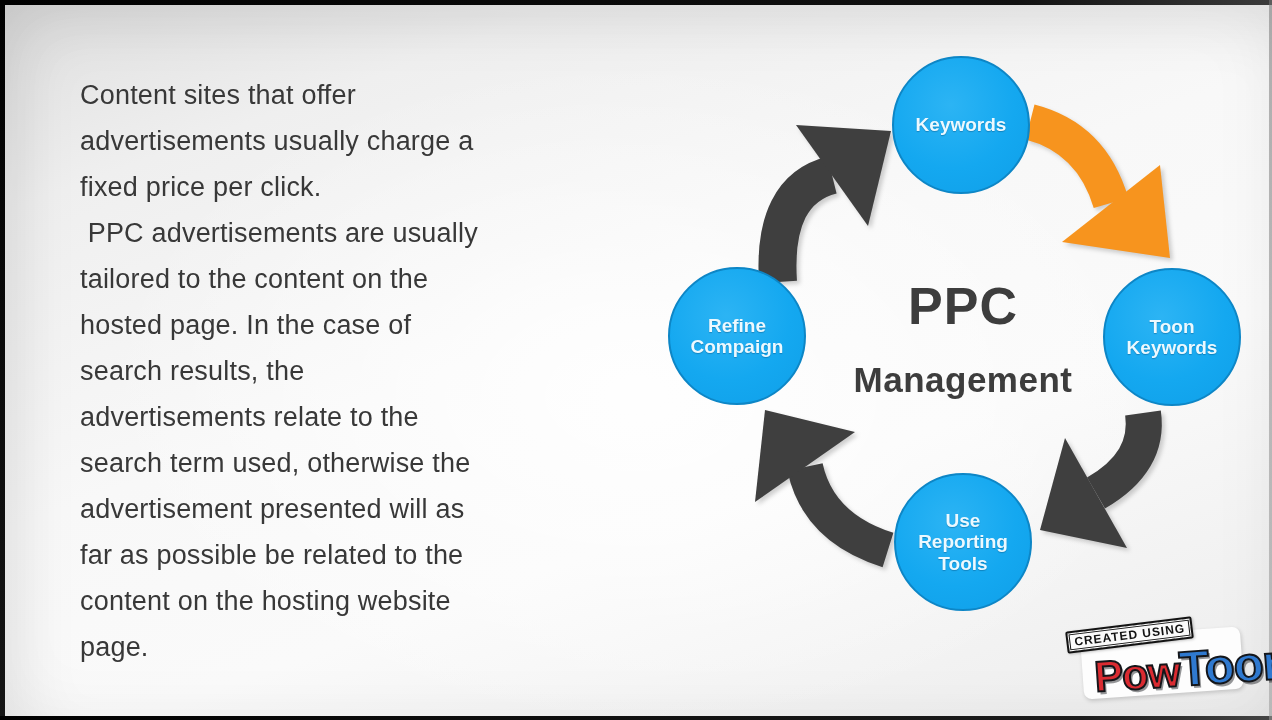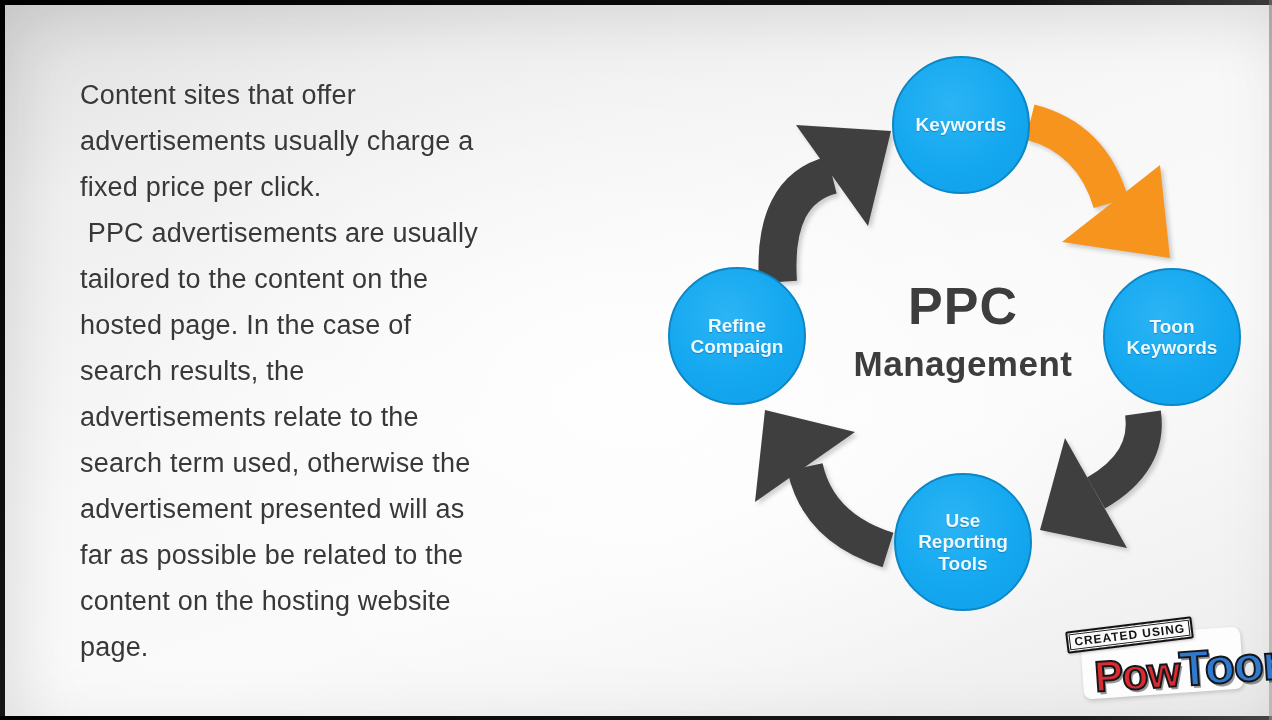--- a/index.html
+++ b/index.html
@@ -34,21 +34,21 @@
     background:radial-gradient(circle at 42% 35%, #2cb4f4 0%, #14a8f0 55%, #0f9fe8 100%);
     border:2px solid #0d86c6;box-sizing:border-box;
     display:flex;align-items:center;justify-content:center;text-align:center;
     color:#ecf9ff;font-weight:bold;font-size:19px;line-height:1.12;
     white-space:pre-line;text-shadow:0 1px 1px rgba(0,60,100,.35);
   }
   .center-title{
     position:absolute;left:190px;top:250px;width:226px;text-align:center;color:#3d3d3d;
   }
   .center-title .l1{font-size:52px;font-weight:bold;letter-spacing:1px;line-height:1;}
-  .center-title .l2{font-size:35px;font-weight:bold;letter-spacing:.5px;margin-top:14px;line-height:1;}
+  .center-title .l2{font-size:35px;font-weight:bold;letter-spacing:.5px;margin-top:30px;line-height:1;}
 
   
   .wm-bg{
     position:absolute;left:1082px;top:632px;width:160px;height:62px;
     background:#fdfdfd;border-radius:8px;transform:rotate(-4deg);
     box-shadow:1px 2px 4px rgba(0,0,0,.18);
   }
   .wm-stamp{
     position:absolute;left:1066px;top:624px;transform:rotate(-7deg);
     background:#fafafa;border:2px solid #131313;border-radius:2px;

